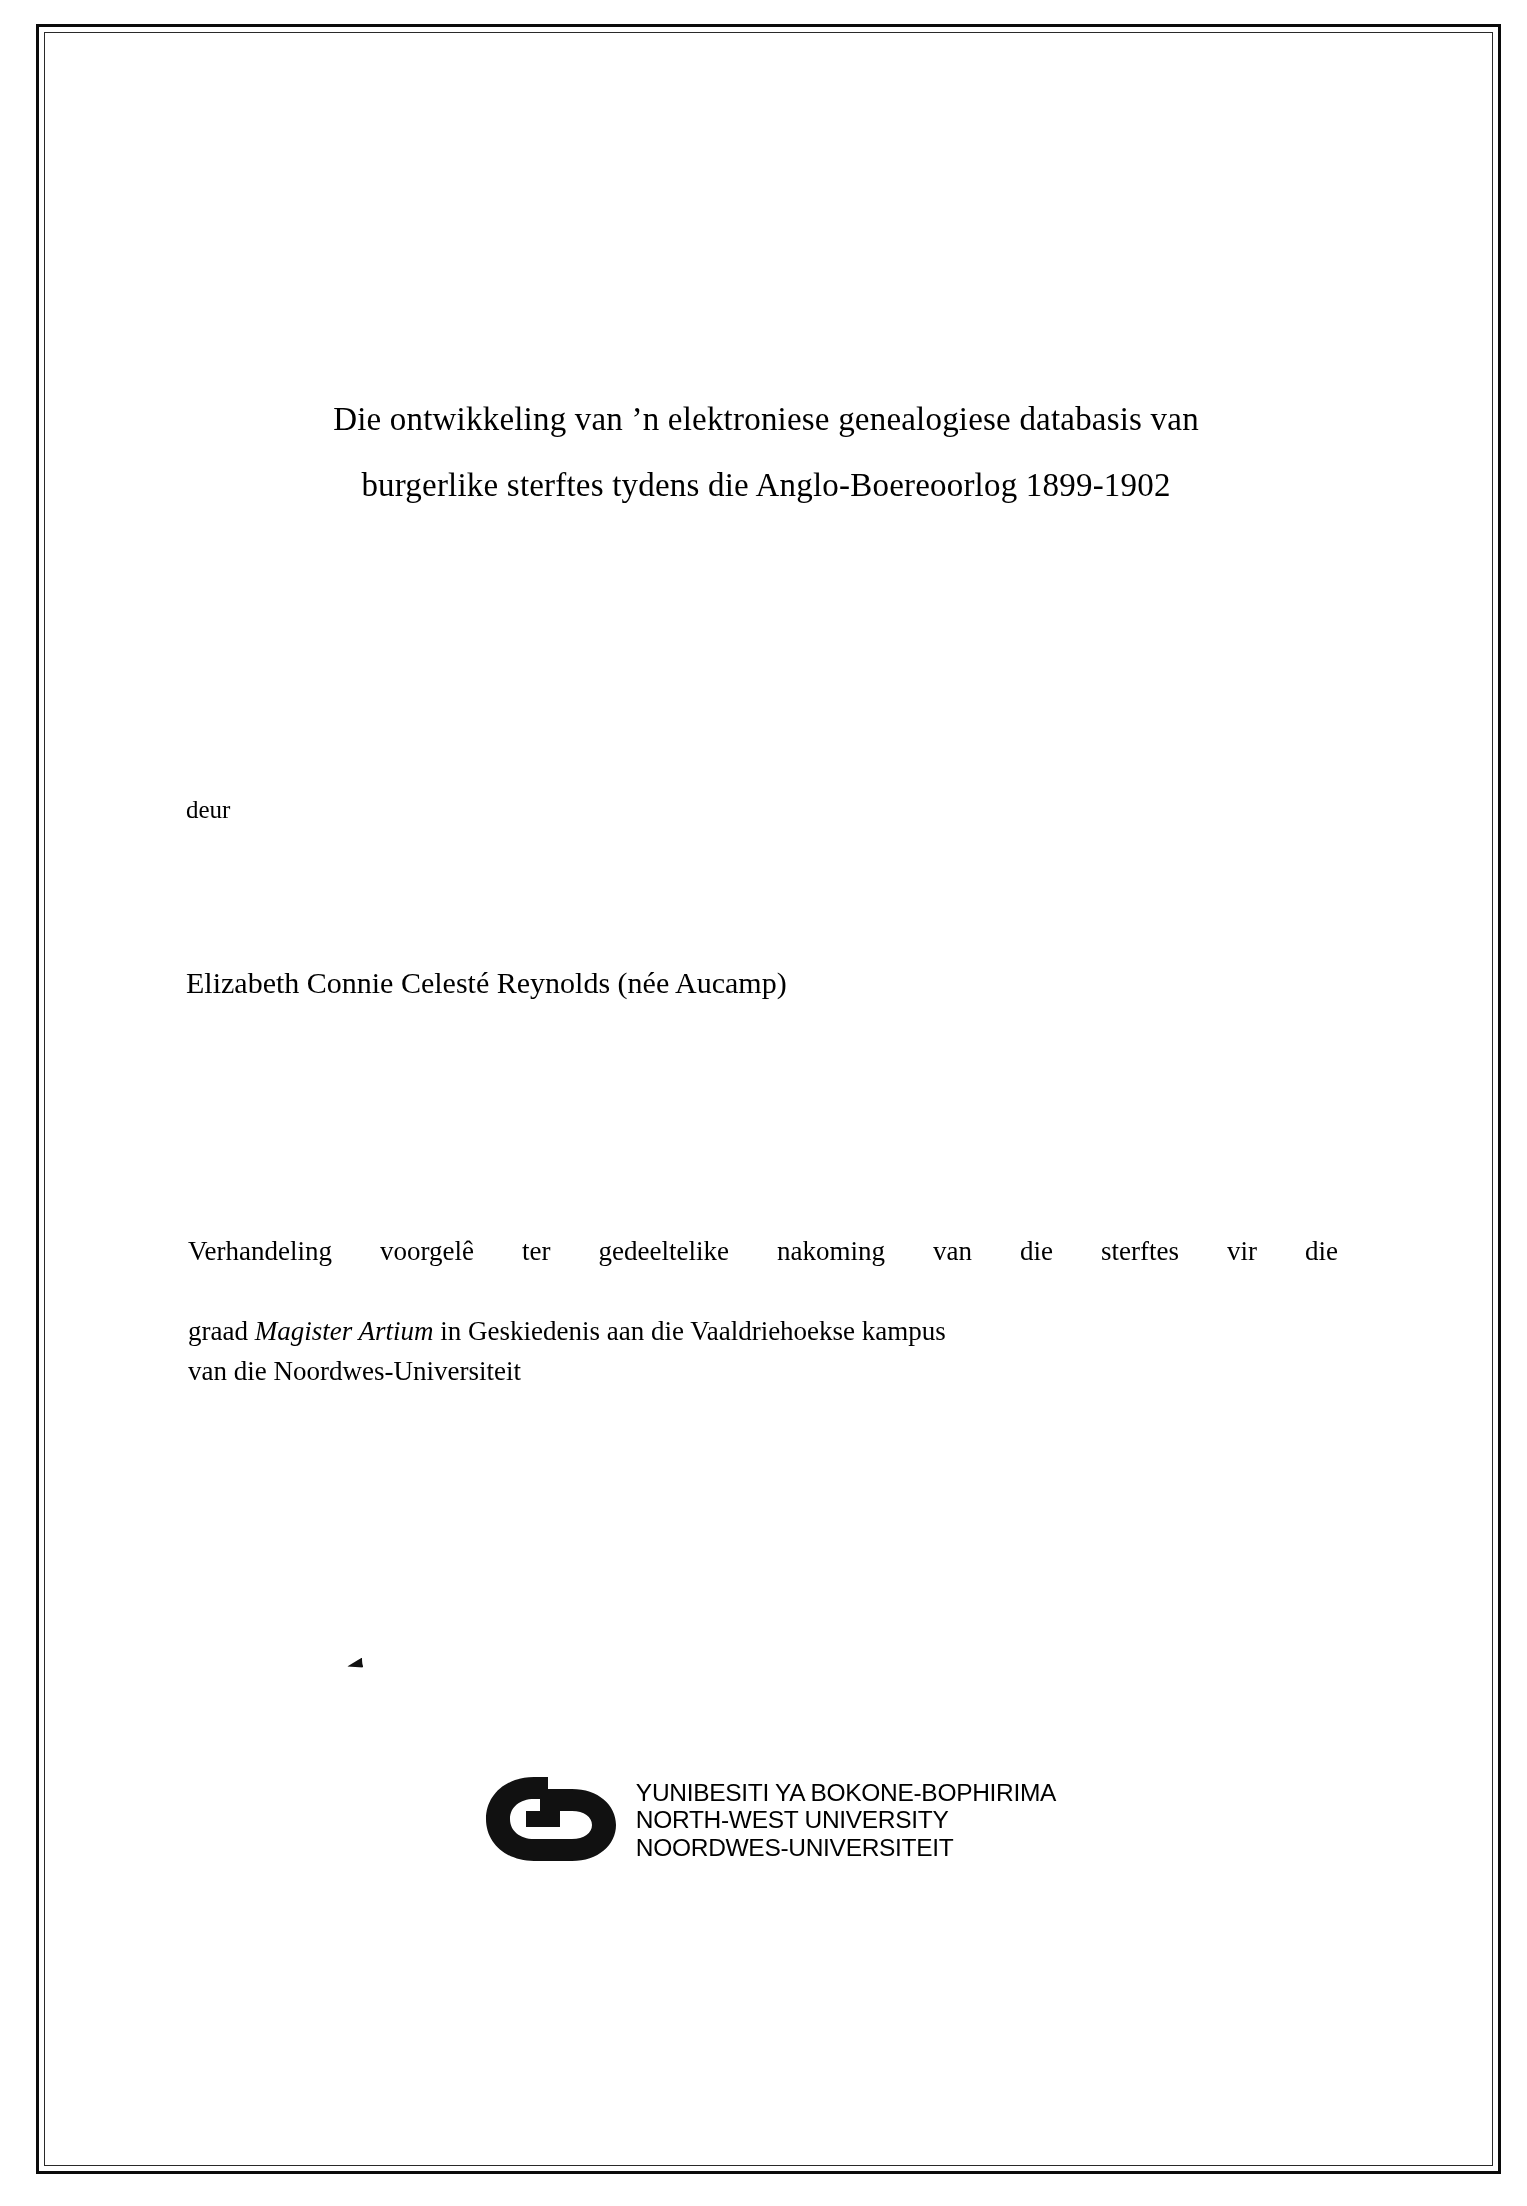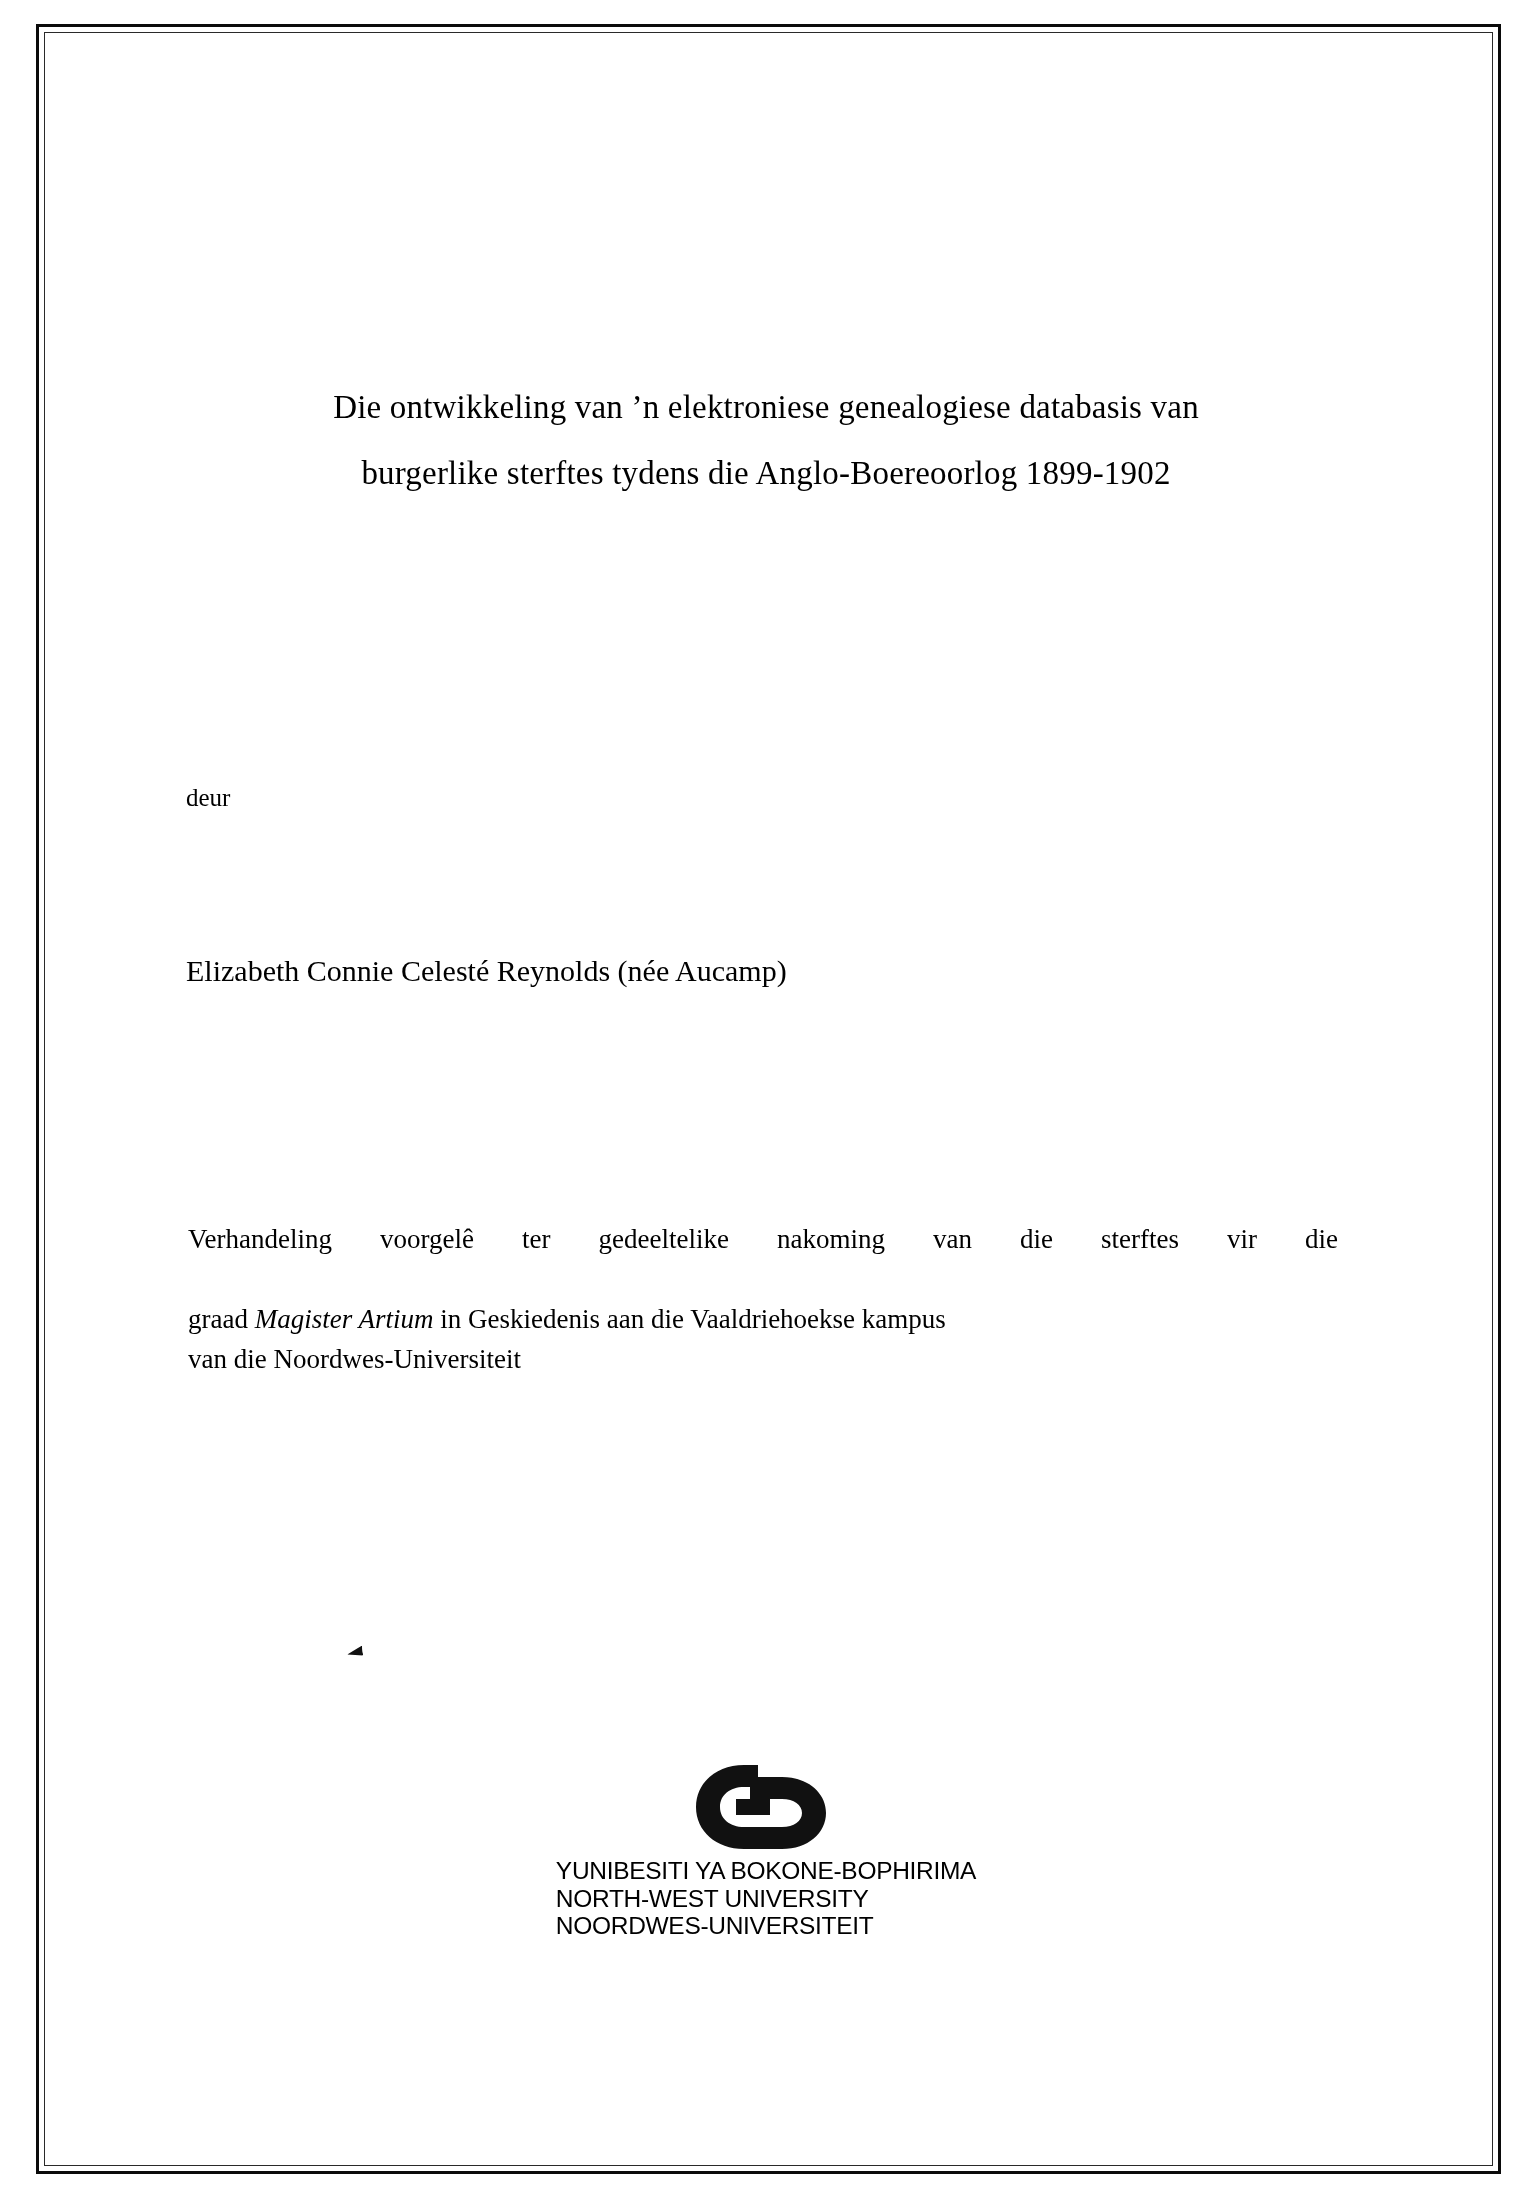--- a/index.html
+++ b/index.html
@@ -35,21 +35,21 @@
     left: 44px;
     top: 32px;
     width: 1449px;
     height: 2134px;
     border: 1px solid #2a2a2a;
     box-sizing: border-box;
   }
   .content {
     position: absolute;
     left: 186px;
-    top: 24px;
+    top: 36px;
     width: 1160px;
     height: 2100px;
   }
 
   .title-block {
     position: absolute;
     top: 350px;
     left: 0;
     width: 1160px;
     text-align: center;
@@ -109,21 +109,20 @@
   }
 
   .logo-wrap {
     position: absolute;
     top: 1735px;
     left: 0;
     width: 1160px;
     display: flex;
     justify-content: center;
     align-items: center;
-    flex-direction: column;
   }
   .logo-mark {
     position: relative;
     width: 150px;
     height: 96px;
     margin-right: 10px;
     flex: 0 0 auto;
   }
   .logo-text {
     font-family: "Liberation Sans", sans-serif;

